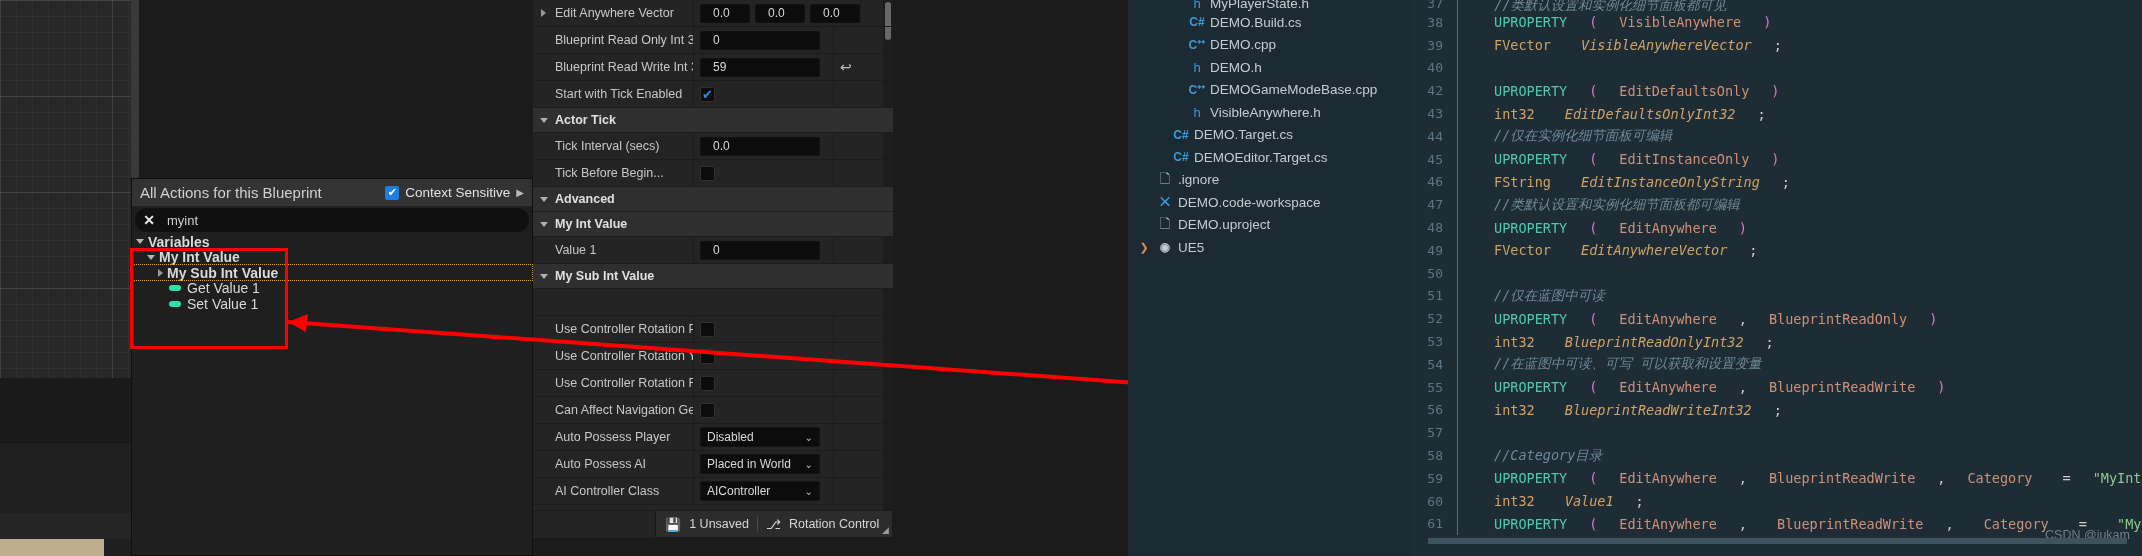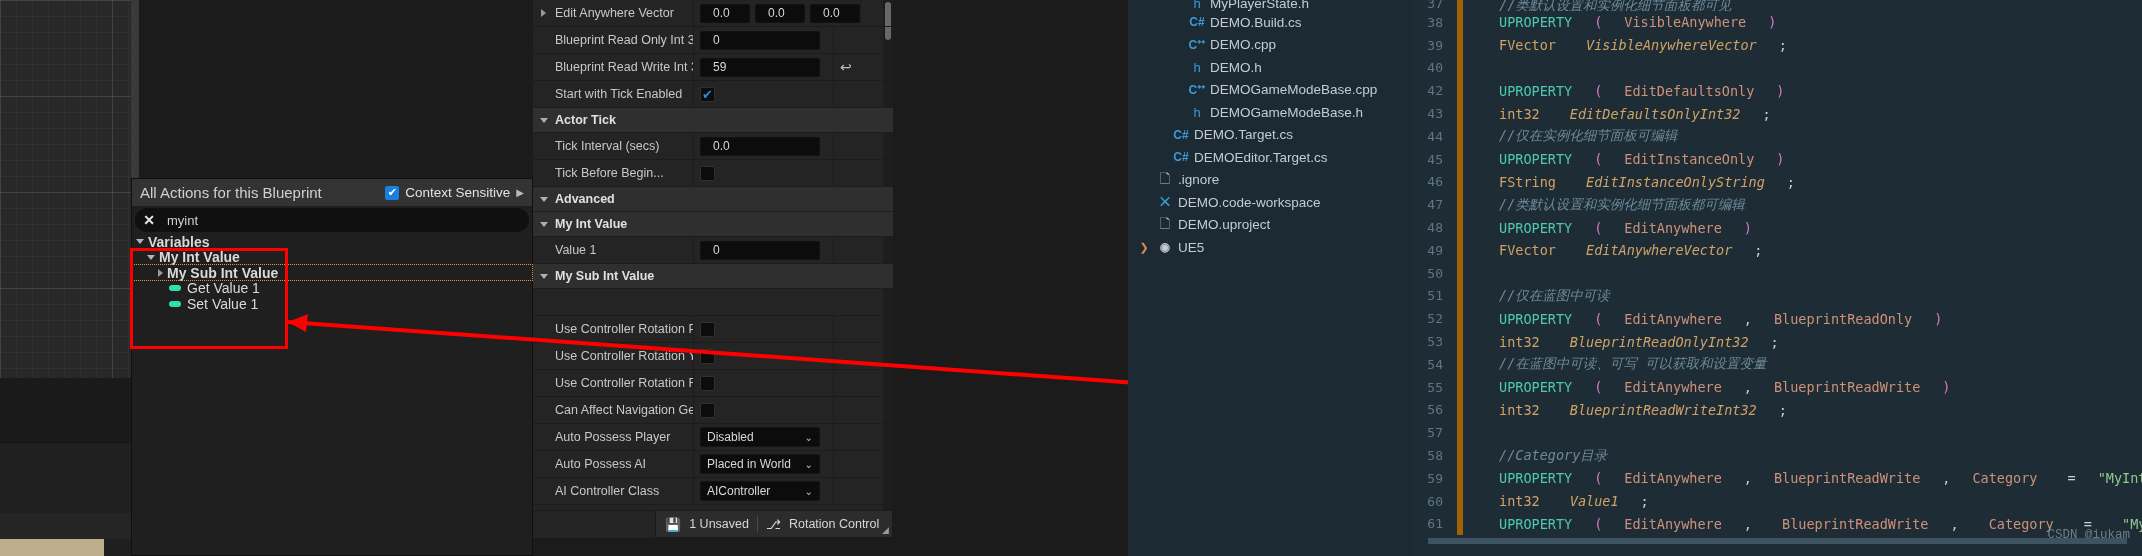--- a/index.html
+++ b/index.html
@@ -128,30 +128,30 @@
   .chev-r { color:#e08a4a; font-size:11px; }
 
   
   .editor {
     position:absolute; left:1413px; top:0; width:729px; height:556px;
     background:#1e2c36;
     font-family:"DejaVu Sans Mono", monospace;
   }
   .eline { display:flex; height:22.8px; align-items:center; }
   .lno { width:44px; min-width:44px; text-align:right; padding-right:14px; color:#5d7687; font-size:13px;}
-  .code { font-size:13.5px; white-space:pre; padding-left:14px; border-left:6px solid #a16207; height:100%; display:flex; align-items:center; flex:1;}
+  .code { font-size:13.5px; white-space:pre; padding-left:14px; border-left:1px solid #a16207; height:100%; display:flex; align-items:center; flex:1;}
   .k-macro { color:#4ec9b0; }
   .k-paren { color:#d978c8; }
   .k-arg { color:#ce9178; }
   .k-type { color:#d1a265; }
   .k-var { color:#d1a265; font-style:italic; }
   .k-punc { color:#cfcfcf; }
   .k-cmt { color:#6f8a99; font-style:italic; }
   .k-str { color:#8fc98f; }
-  .watermark { position:absolute; right:12px; bottom:14px; color:#6e7f8a; font-size:12.5px; font-family:Liberation Mono, monospace;}
+  .watermark { position:absolute; right:12px; bottom:14px; color:#6e7f8a; font-size:12.5px; font-family:Liberation Sans, sans-serif;}
   .editor-hscroll { position:absolute; left:1413px; top:538px; width:729px; height:6px; background:transparent;}
   .editor-hscroll i { display:block; height:6px; background:#3d5360; width:96%; margin-left:2%;}
 
   
   .arrow-svg { position:absolute; left:0; top:0; width:2142px; height:556px; pointer-events:none; }
 </style>
 </head>
 <body>
 
 <div id="root">
@@ -376,21 +376,21 @@
         <div class="fitem" style="padding-left: 56px;">
           <span class="ficon h">h</span>
           <span>DEMO.h</span>
         </div>
         <div class="fitem" style="padding-left: 56px;">
           <span class="ficon cpp">C⁺⁺</span>
           <span>DEMOGameModeBase.cpp</span>
         </div>
         <div class="fitem" style="padding-left: 56px;">
           <span class="ficon h">h</span>
-          <span>DEMOGameModeBase.h</span>
+          <span>VisibleAnywhere.h</span>
         </div>
         <div class="fitem" style="padding-left: 40px;">
           <span class="ficon cs">C#</span>
           <span>DEMO.Target.cs</span>
         </div>
         <div class="fitem" style="padding-left: 40px;">
           <span class="ficon cs">C#</span>
           <span>DEMOEditor.Target.cs</span>
         </div>
         <div class="fitem" style="padding-left: 24px;">

